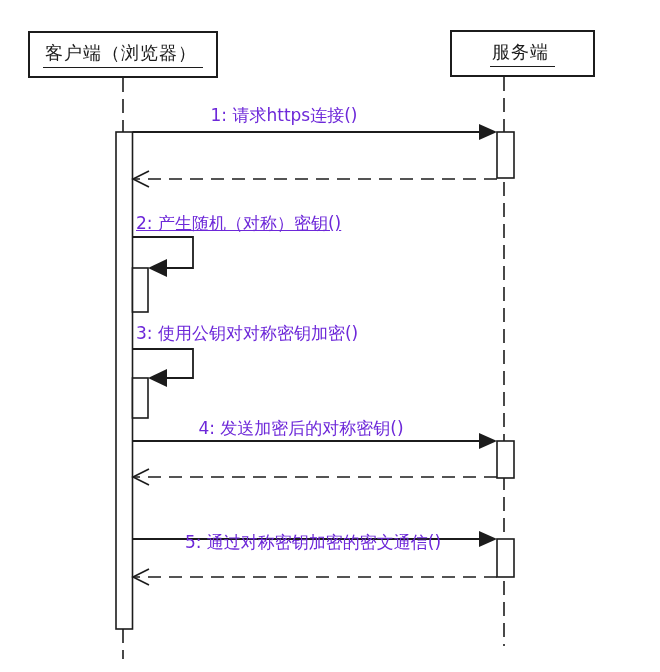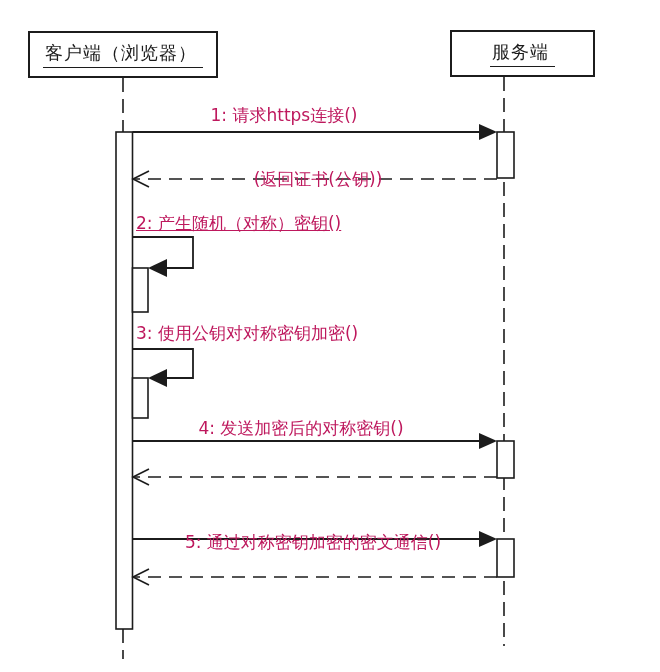--- a/index.html
+++ b/index.html
@@ -39,21 +39,21 @@
     padding: 0 6px 2px 2px;
     white-space: nowrap;
   }
   #actor-client { left: 28px; top: 31px; width: 190px; height: 47px; }
   #actor-server { left: 432px; top: 30px; width: 145px; height: 47px; margin-left: 18px; }
   .msg-label {
     position: absolute;
     font-size: 17px;
     line-height: 22px;
     white-space: nowrap;
-    color: #be185d;
+    color: #6d28d9;
     text-align: right;
   }
   .centered { transform: translateX(-50%); }
   #label-msg1   { left: 284px; top: 104px; }
   #label-ret1   { left: 318px; top: 168px; }
   #label-msg2   { left: 136px; top: 212px; text-decoration: underline; }
   #label-msg3   { left: 136px; top: 322px; }
   #label-msg4   { left: 301px; top: 417px; }
   #label-msg5   { left: 313px; top: 513px; margin-top: 18px; }
   .lifeline { stroke: #1c1c1c; stroke-width: 1.6; stroke-dasharray: 14,7; }
@@ -107,19 +107,18 @@
   </svg>
 
   <div class="actor" id="actor-client">
     <span class="actor-label">客户端（浏览器）</span>
   </div>
   <div class="actor" id="actor-server">
     <span class="actor-label">服务端</span>
   </div>
 
   <div class="msg-label centered" id="label-msg1">1: 请求https连接()</div>
-  <div class="msg-label centered" id="label-ret1">(返回证书(公钥))</div>
   <div class="msg-label" id="label-msg2">2: 产生随机（对称）密钥()</div>
   <div class="msg-label" id="label-msg3">3: 使用公钥对对称密钥加密()</div>
   <div class="msg-label centered" id="label-msg4">4: 发送加密后的对称密钥()</div>
   <div class="msg-label centered" id="label-msg5">5: 通过对称密钥加密的密文通信()</div>
 
 </div>
 
 </body></html>

